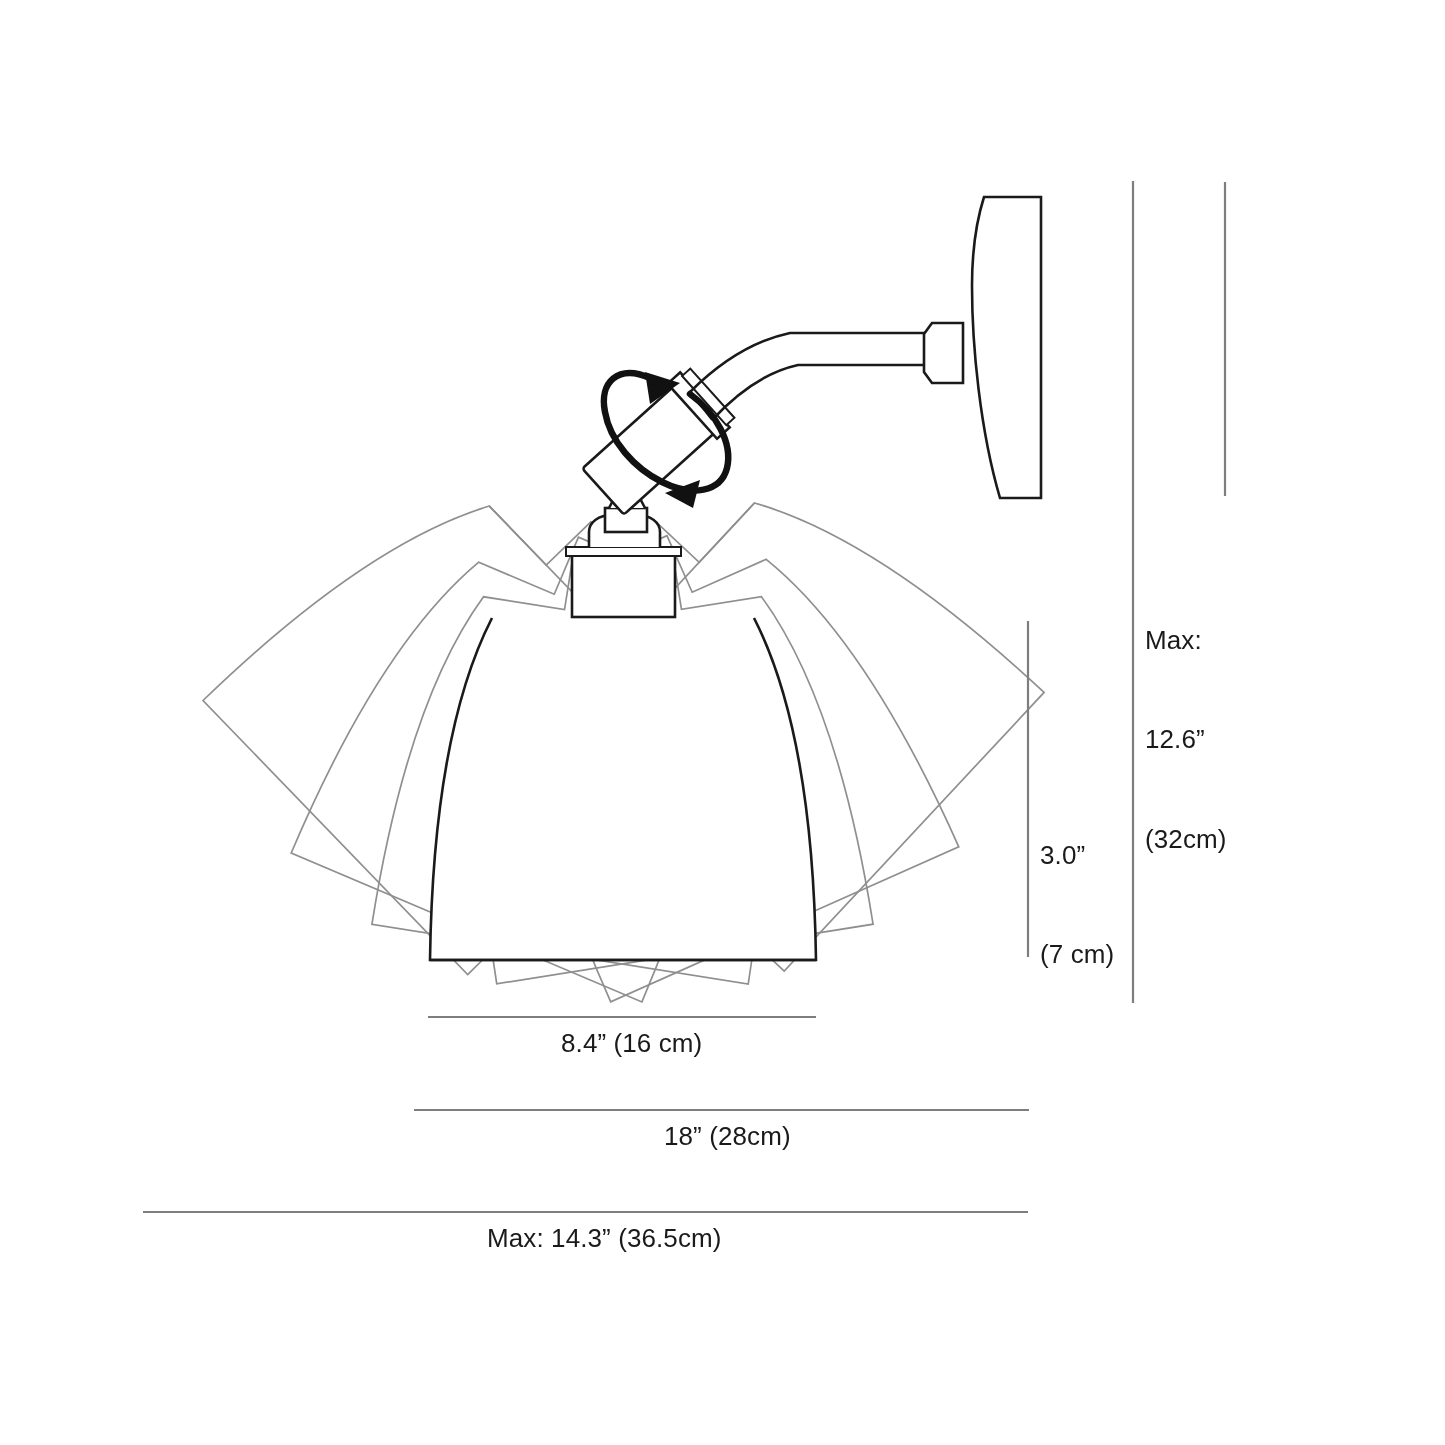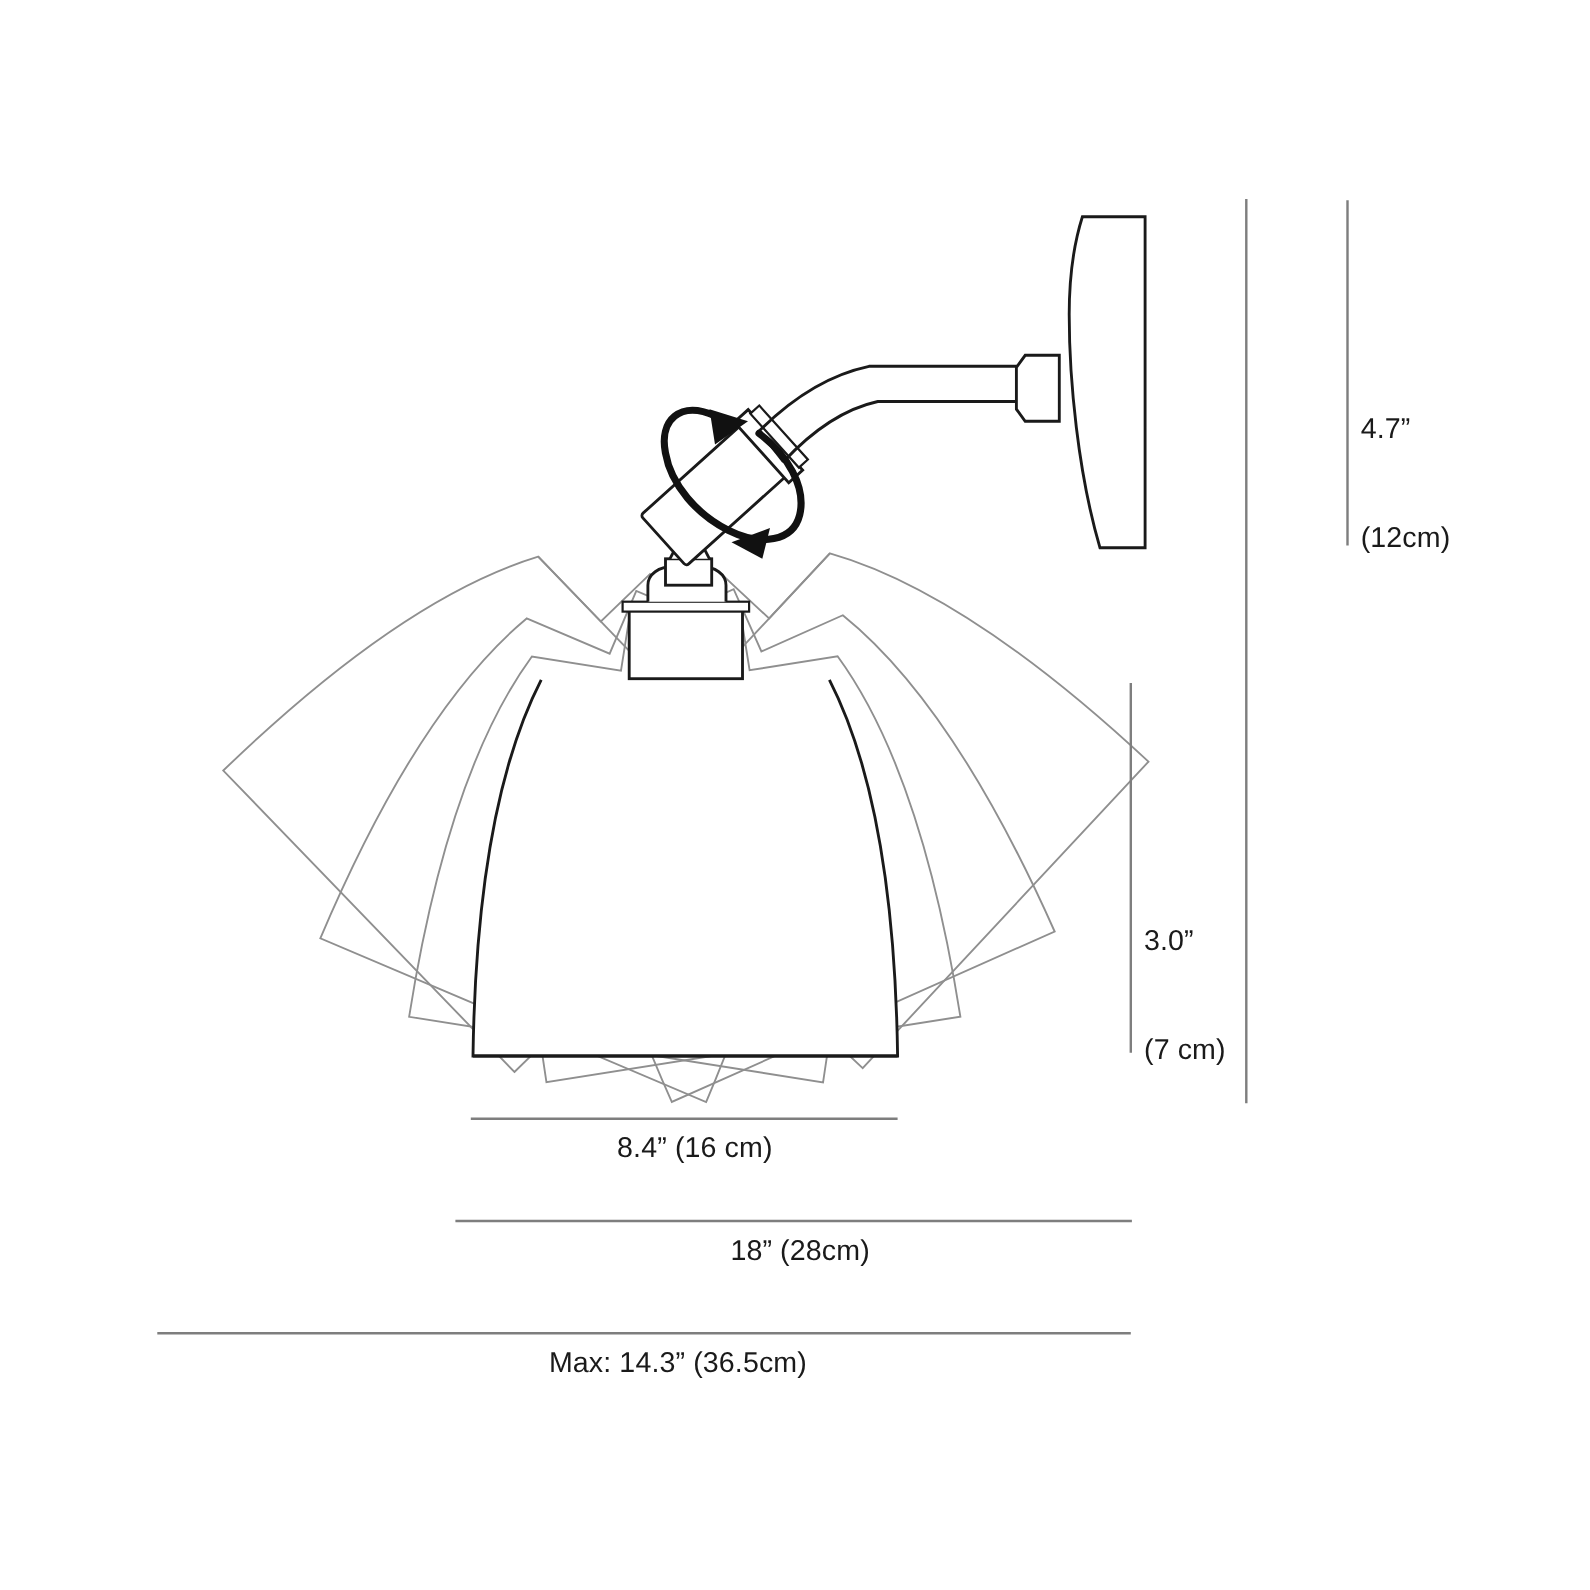--- a/index.html
+++ b/index.html
@@ -269,30 +269,31 @@
     <line class="dim" x1="1028" y1="621" x2="1028" y2="957"></line>
 
     <line class="dim" x1="428" y1="1017" x2="816" y2="1017"></line>
 
     <line class="dim" x1="414" y1="1110" x2="1029" y2="1110"></line>
 
     <line class="dim" x1="143" y1="1212" x2="1028" y2="1212"></line>
 
   </svg>
 
-  <div class="dim-label" style="left:1237px; top:306px;">
-    <div>4.7”</div>
-    <div>(12cm)</div>
+
+  <div class="dim-label" style="left:1145px; top:557px;">
+    <div>Max:</div>
+    <div>12.6”</div>
+    <div>(32cm)</div>
   </div>
-
 
   <div class="dim-label" style="left:1040px; top:772px;">
     <div>3.0”</div>
     <div>(7 cm)</div>
   </div>
 
   <div class="dim-label" style="left:561px; top:1027px;">8.4” (16 cm)</div>
 
   <div class="dim-label" style="left:664px; top:1120px;">18” (28cm)</div>
 
-  <div class="dim-label" style="left:487px; top:1222px;margin-left:12px;">Max: 14.3” (36.5cm)</div>
+  <div class="dim-label" style="left:487px; top:1222px;">Max: 14.3” (36.5cm)</div>
 
 </div>
 
 </body></html>

